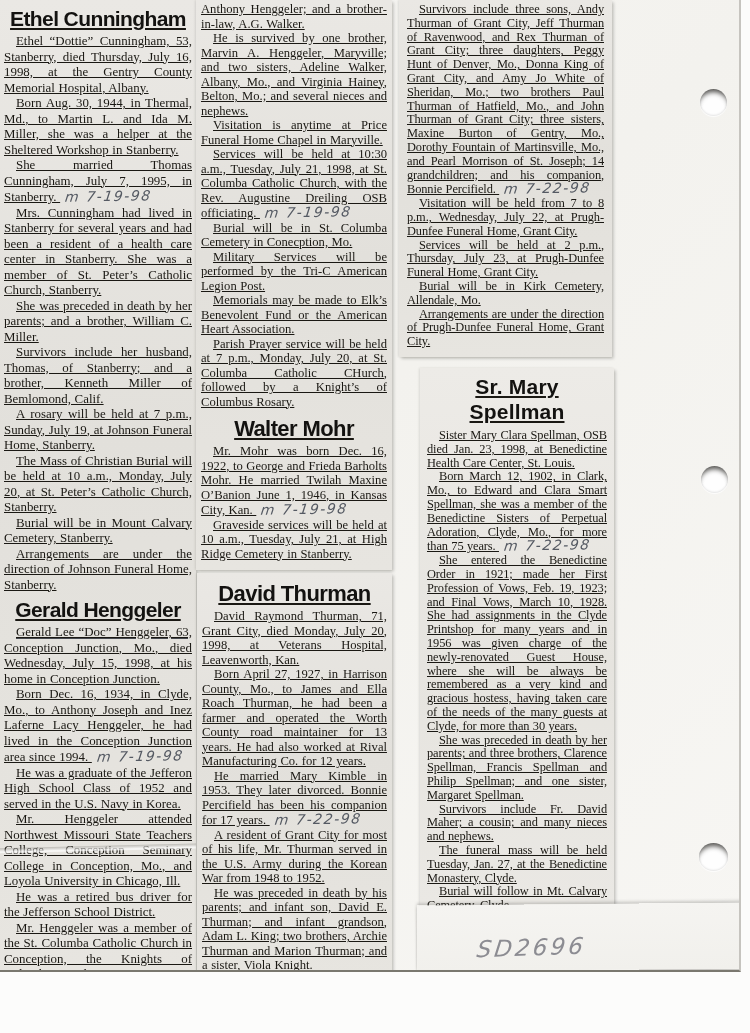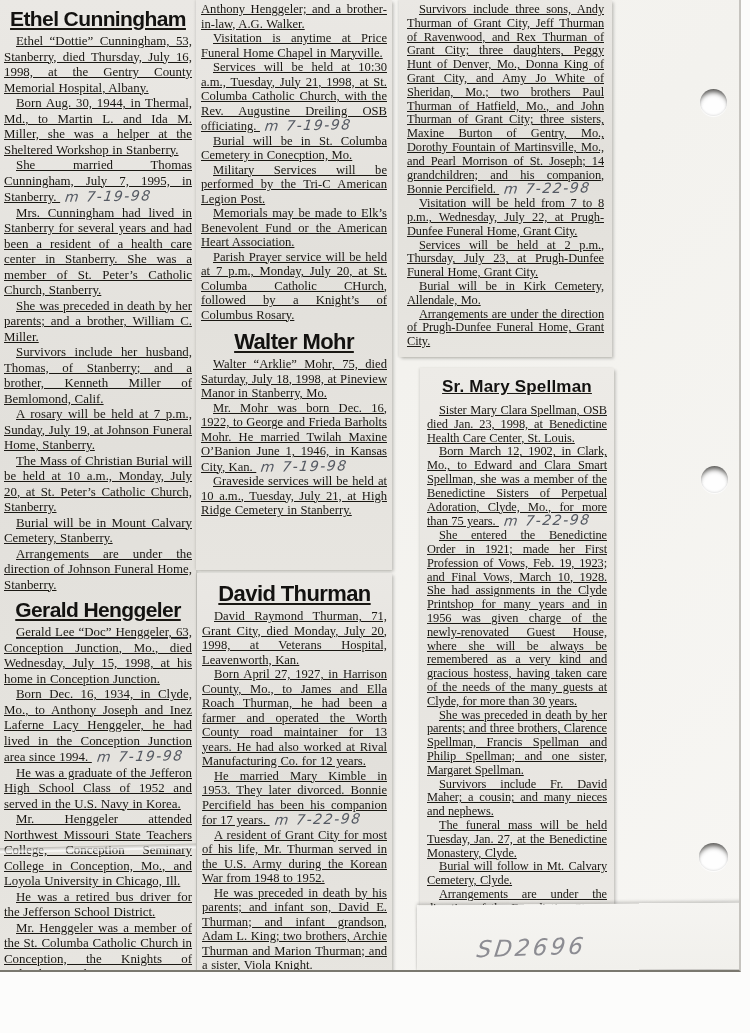--- a/index.html
+++ b/index.html
@@ -67,21 +67,21 @@
   
   #clip-c2a{left:196px;top:0;width:186px;height:568px;padding:2px 5px 0 5px;}
   #clip-c2b{left:197px;top:573px;width:185px;padding:1px 5px 8px 5px;}
   #clip-c2a p,#clip-c2b p{font-size:12.6px;line-height:14.5px;}
   #clip-c2a .headline,#clip-c2b .headline{font-size:22px;margin-top:7px;}
   
   #clip-c3a{left:399px;top:0;width:197px;height:354px;padding:3px 8px 0 8px;}
   #clip-c3b{left:420px;top:368px;width:180px;padding:4px 7px 9px 7px;
             background:linear-gradient(180deg,#edebe7 0%,#e6e4df 50%,#ebe9e5 100%);}
   #clip-c3a p,#clip-c3b p{font-size:12.4px;line-height:13.8px;letter-spacing:-.1px;}
-  #clip-c3b .headline{font-size:17px;letter-spacing:.2px;margin:2px 0 5px 0;}
+  #clip-c3b .headline{font-size:21px;letter-spacing:.2px;margin:2px 0 5px 0;}
   
   .hand{
     font-family:"DejaVu Sans", sans-serif;
     font-style:italic;
     font-size:14px;
     color:#555a63;
     letter-spacing:1.5px;
     display:inline-block;
     transform:skewX(-8deg) rotate(-1deg);
     white-space:nowrap;
@@ -136,28 +136,28 @@
       <p><span class="pen-underline">Gerald Lee “Doc” Henggeler, 63,</span> Conception Junction, Mo., died Wednesday, July 15, 1998, at his home in Conception Junction.</p>
       <p>Born Dec. 16, 1934, in Clyde, Mo., to Anthony Joseph and Inez Laferne Lacy Henggeler, he had lived in the Conception Junction area since 1994. <span class="hand">m 7-19-98</span></p>
       <p>He was a graduate of the Jefferon High School Class of 1952 and served in the U.S. Navy in Korea.</p>
       <p>Mr. Henggeler attended Northwest Missouri State Teachers College, Conception Seminary College in Conception, Mo., and Loyola University in Chicago, Ill.</p>
       <p>He was a retired bus driver for the Jefferson School District.</p>
       <p>Mr. Henggeler was a member of the St. Columba Catholic Church in Conception, the Knights of Columbus 4th Degree, Tri-C American Legion Post, was past president of the Missouri Elk’s Association and was a former mayor and City Councilman in Maryville.</p>
     </div>
 
   <div class="clip" id="clip-c2a">
       <p class="cont">Anthony Henggeler; and a brother-in-law, A.G. Walker.</p>
+      <p>He is survived by one brother, Marvin A. Henggeler, Maryville; and two sisters, Adeline Walker, Albany, Mo., and Virginia Hainey, Belton, Mo.; and several nieces and nephews.</p>
       <p>Visitation is anytime at Price Funeral Home Chapel in Maryville.</p>
       <p>Services will be held at 10:30 a.m., Tuesday, July 21, 1998, at St. Columba Catholic Church, with the Rev. Augustine Dreiling OSB officiating. <span class="hand">m 7-19-98</span></p>
       <p>Burial will be in St. Columba Cemetery in Conecption, Mo.</p>
       <p>Military Services will be performed by the Tri-C American Legion Post.</p>
       <p>Memorials may be made to Elk’s Benevolent Fund or the American Heart Association.</p>
       <p>Parish Prayer service will be held at 7 p.m., Monday, July 20, at St. Columba Catholic CHurch, followed by a Knight’s of Columbus Rosary.</p>
       <div class="headline">Walter Mohr</div>
-      <p>Walter “Arklie” Mohr, 75, died Saturday, July 18, 1998, at Pineview Manor in Stanberry, Mo.</p>
       <p>Mr. Mohr was born Dec. 16, 1922, to George and Frieda Barholts Mohr. He married Twilah Maxine O’Banion June 1, 1946, in Kansas City, Kan. <span class="hand">m 7-19-98</span></p>
       <p>Graveside services will be held at 10 a.m., Tuesday, July 21, at High Ridge Cemetery in Stanberry.</p>
     </div>
 
   <div class="clip" id="clip-c2b">
       <div class="headline">David Thurman</div>
       <p>David Raymond Thurman, 71, Grant City, died Monday, July 20, 1998, at Veterans Hospital, Leavenworth, Kan.</p>
       <p>Born April 27, 1927, in Harrison County, Mo., to James and Ella Roach Thurman, he had been a farmer and operated the Worth County road maintainer for 13 years. He had also worked at Rival Manufacturing Co. for 12 years.</p>
       <p>He married Mary Kimble in 1953. They later divorced. Bonnie Percifield has been his companion for 17 years. <span class="hand">m 7-22-98</span></p>
       <p>A resident of Grant City for most of his life, Mr. Thurman served in the U.S. Army during the Korean War from 1948 to 1952.</p>

